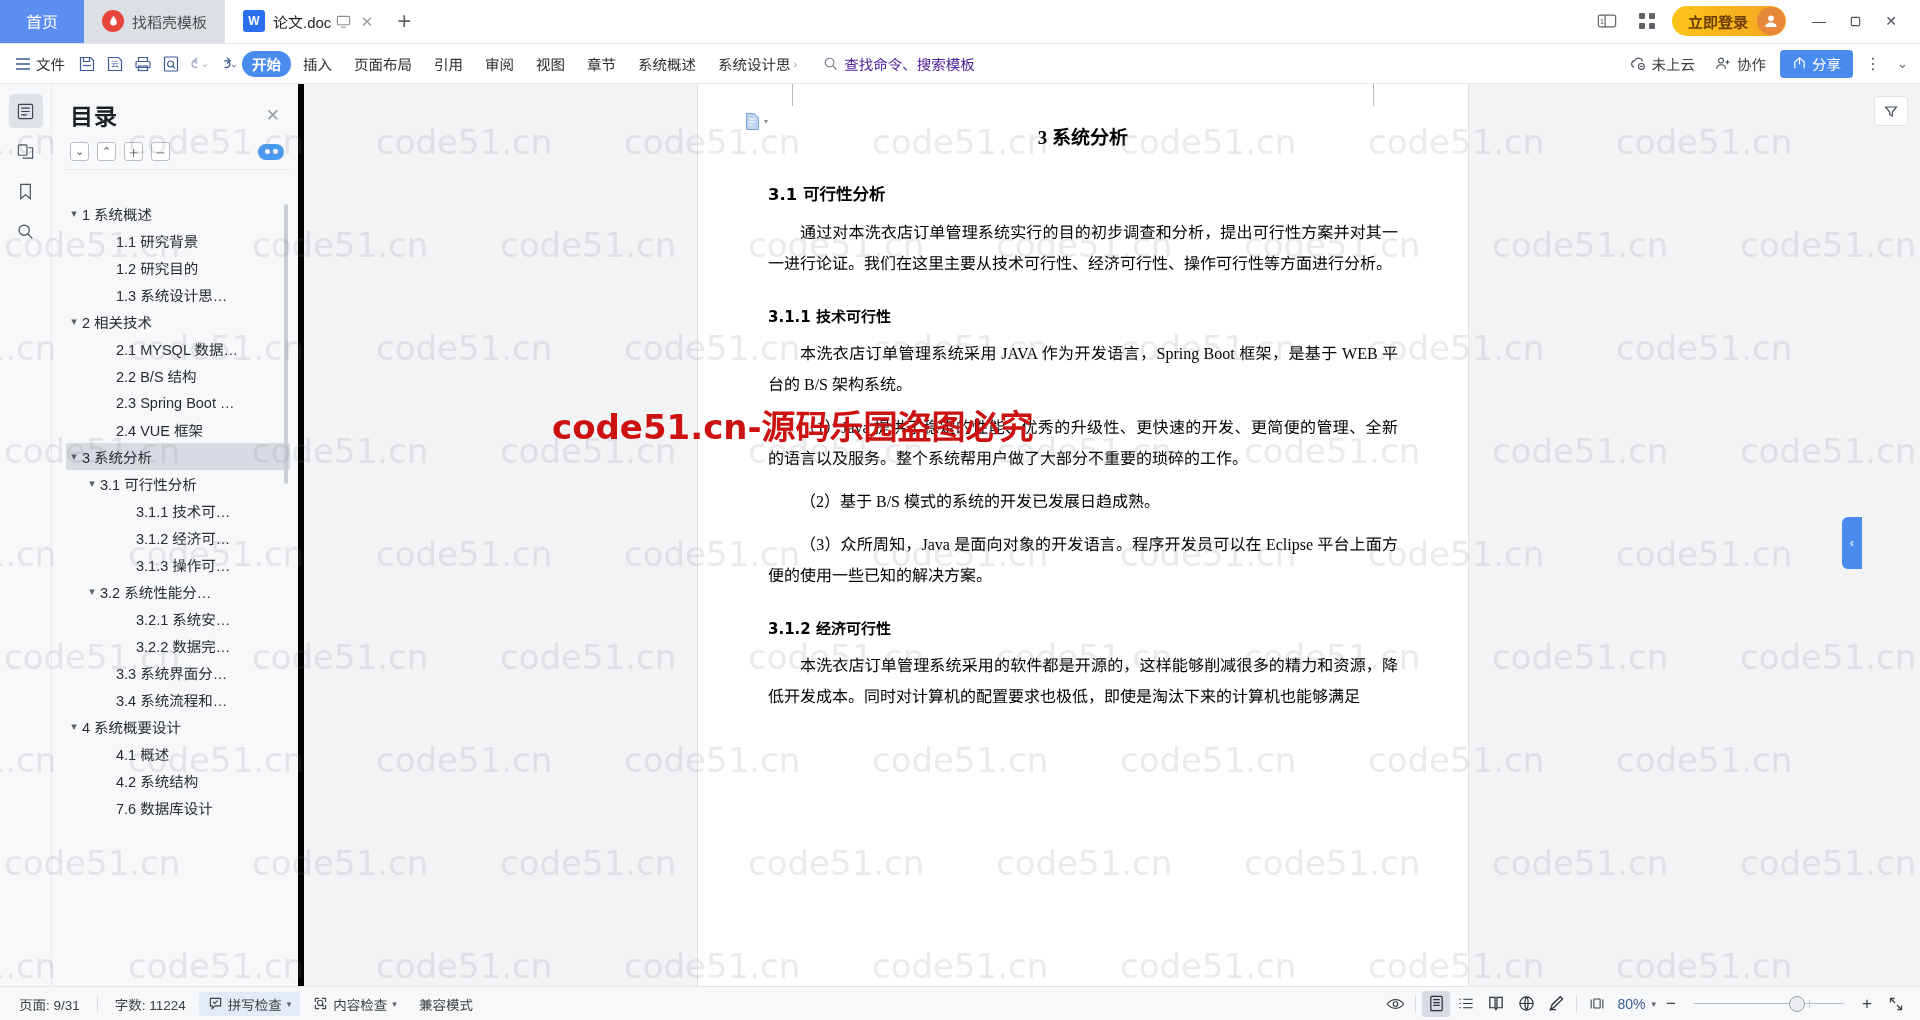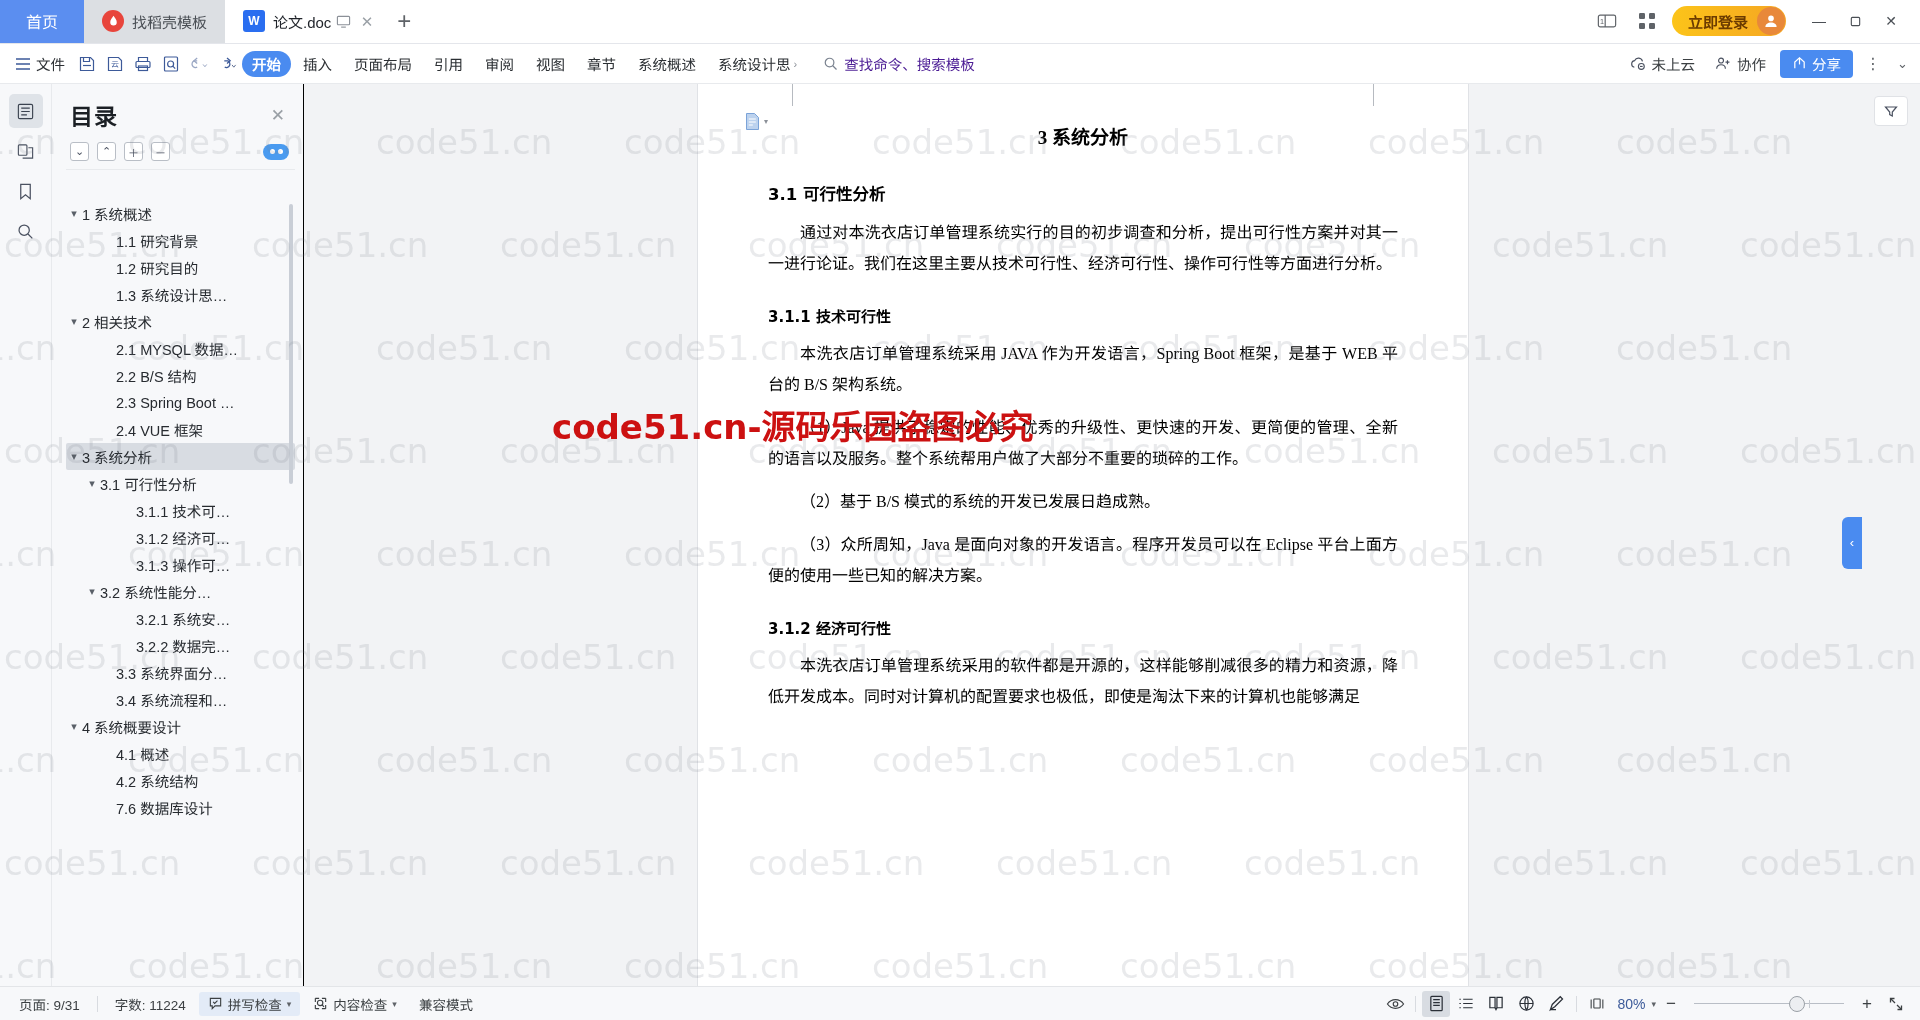--- a/index.html
+++ b/index.html
@@ -76,21 +76,21 @@
 
   
   .rail { width: 52px; background:#f7f8fa; display:flex; flex-direction:column; align-items:center;
     padding-top: 10px; gap: 6px; border-right:1px solid #e8eaed; flex:0 0 52px;}
   .rail-btn { width: 34px; height: 34px; border-radius: 5px; display:flex; align-items:center;
     justify-content:center; color:#4a5160; cursor:pointer;}
   .rail-btn.active { background:#dfe3e8; }
 
   
   .toc { width: 252px; background:#f7f8fa; display:flex; flex-direction:column; flex:0 0 252px;
-    border-right:1px solid #000000; position:relative;}
+    border-right:6px solid #000000; position:relative;}
   .toc-head { display:flex; align-items:center; padding: 14px 14px 4px 18px;}
   .toc-title { font-size: 23px; color:#1b1f24; font-weight:600; letter-spacing:1px;}
   .toc-close { margin-left:auto; color:#9aa0a6; font-size:17px; cursor:pointer; padding: 2px 4px;}
   .toc-tools { display:flex; align-items:center; gap:8px; padding: 6px 14px 8px 18px;}
   .toc-tbtn { width:19px;height:19px; border:1px solid #b9bec6; border-radius:3px; color:#4a5160;
     display:flex;align-items:center;justify-content:center; font-size:11px; cursor:pointer; background:#fff;}
   .toc-pill { margin-left:auto; width:26px;height:16px;border-radius:9px;background:#4a9bf0;
     display:flex;align-items:center;justify-content:center;gap:3px; cursor:pointer;}
   .toc-pill i { width:5px;height:5px;border-radius:50%;background:#fff; display:block;}
   .toc-list { flex:1 1 auto; overflow:hidden; position:relative; padding-top: 30px;

